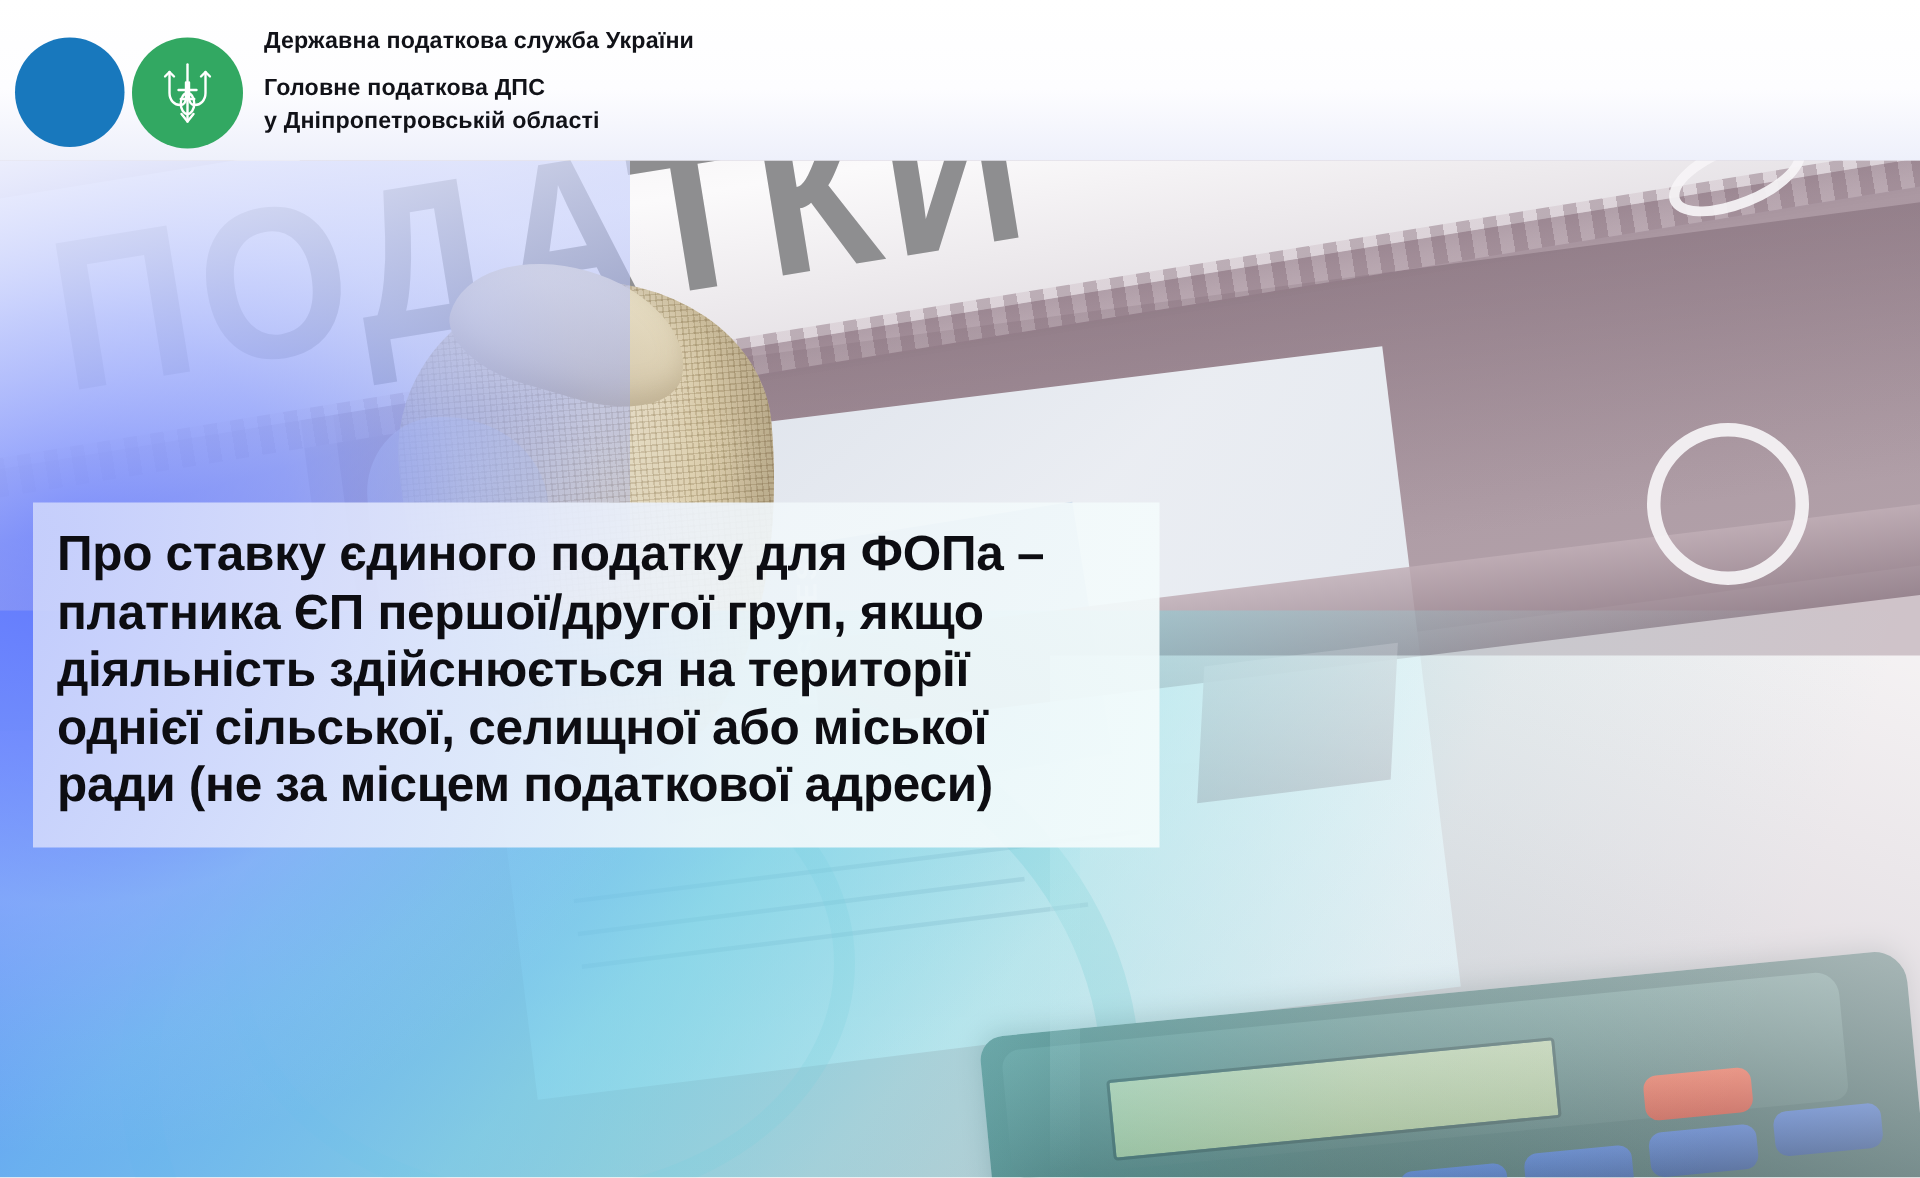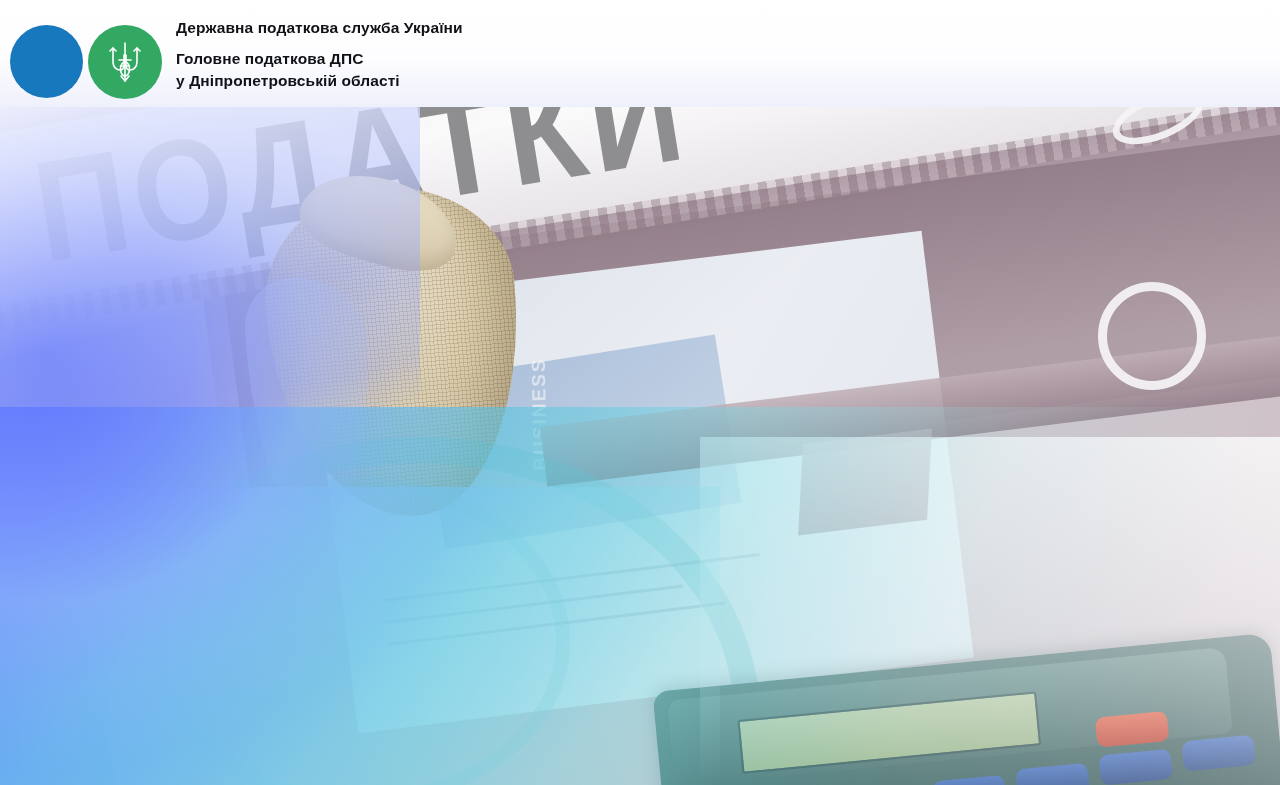--- a/index.html
+++ b/index.html
@@ -317,20 +317,27 @@
       </div>
     </div>
 
     <div class="overlay-white-right"></div>
     <div class="overlay-bottom"></div>
     <div class="overlay-bottomleft"></div>
     <div class="overlay-left"></div>
     <div class="overlay-topleft"></div>
   </div>
 
+  <div class="headline-panel">
+    <div class="headline">Про ставку єдиного податку для ФОПа –
+платника ЄП першої/другої груп, якщо
+діяльність здійснюється на території
+однієї сільської, селищної або міської
+ради (не за місцем податкової адреси)</div>
+  </div>
 
   <div class="header">
 
     <div class="logo-mark">
       <div class="logo-circle-blue"></div>
       <div class="logo-circle-green"></div>
       <svg class="tryzub" viewBox="0 0 64 88" fill="none" stroke="#ffffff" stroke-width="3.2" stroke-linecap="round" stroke-linejoin="round">
         <path d="M32 6 L32 82"></path>
         <path d="M32 82 L24 72 M32 82 L40 72"></path>
         <path d="M8 16 L8 44 C8 54 15 60 22 60 C27 60 30 56 30 50 L30 30"></path>

